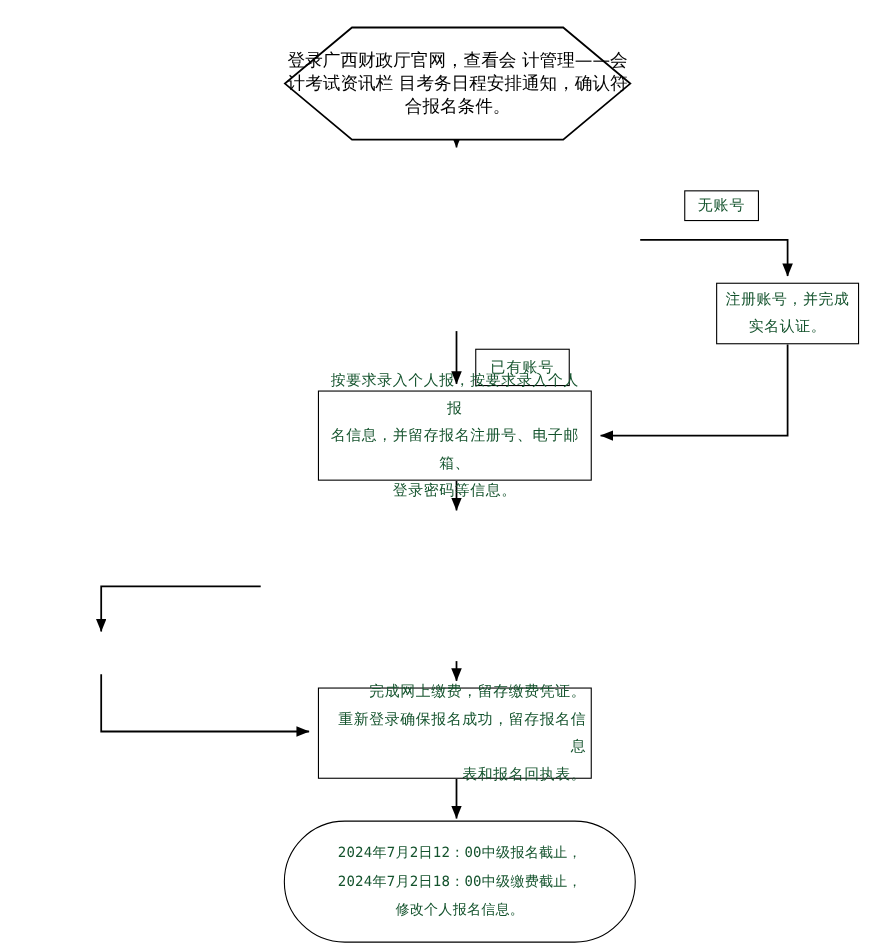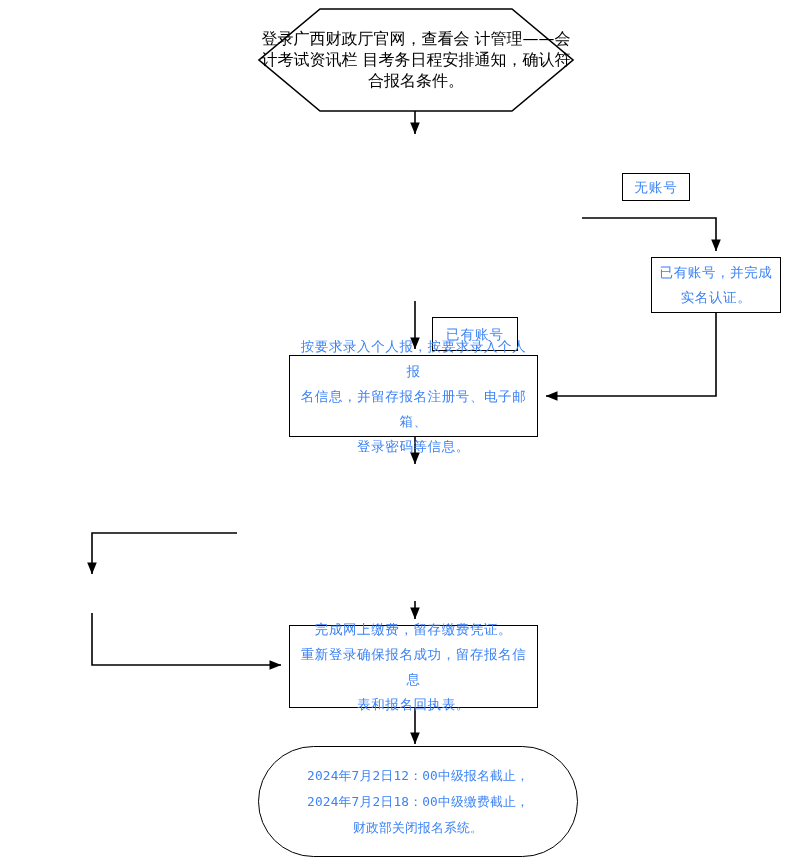--- a/index.html
+++ b/index.html
@@ -37,38 +37,39 @@
   }
   .node .txt {
     display: block;
     width: 100%;
     padding: 0 4px;
     box-sizing: border-box;
     font-size: 13.5px;
     line-height: 25px;
     letter-spacing: 0.6px;
     white-space: pre-line;
-    color: #3b82f6;
+    color: #14532d;
   }
   .box {
     border: 1.4px solid #000;
     background: #fff;
   }
   .label-box .txt {
     font-size: 13.5px;
     line-height: 20px;
     letter-spacing: 1px;
   }
   .stadium {
     border: 1.6px solid #000;
     background: #fff;
     border-radius: 56px;
   }
   .poly-wrap {
     position: absolute;
+    margin-top: 16px;
   }
   .poly-wrap svg {
     position: absolute;
     left: 0;
     top: 0;
     overflow: visible;
   }
   .poly-wrap .txt-holder {
     position: absolute;
     left: 0;
@@ -144,41 +145,41 @@
 合报名条件。</span>
     </div>
   </div>
 
 
   <div class="node box label-box" style="left:622px; top:173px; width:68px; height:28px;">
     <span class="txt">无账号</span>
   </div>
 
   <div class="node box" style="left:651px; top:257px; width:130px; height:56px;">
-    <span class="txt">已有账号，并完成
+    <span class="txt">注册账号，并完成
 实名认证。</span>
   </div>
 
   <div class="node box label-box" style="left:432px; top:317px; width:86px; height:34px;">
     <span class="txt">已有账号</span>
   </div>
 
   <div class="node box" style="left:289px; top:355px; width:249px; height:82px;">
     <span class="txt">按要求录入个人报，按要求录入个人报
 名信息，并留存报名注册号、电子邮箱、
 登录密码等信息。</span>
   </div>
 
 
 
-  <div class="node box" style="left:289px; top:625px; width:249px; height:83px;">
+  <div class="node box" style="left:289px; top:625px; width:249px; height:83px;text-align:right;">
     <span class="txt">完成网上缴费，留存缴费凭证。
 重新登录确保报名成功，留存报名信息
 表和报名回执表。</span>
   </div>
 
   <div class="node stadium" style="left:258px; top:746px; width:320px; height:111px;">
     <span class="txt mono" style="font-size:12.8px; line-height:26px; letter-spacing:0.2px;">2024年7月2日12：00中级报名截止，
 2024年7月2日18：00中级缴费截止，
-财政部关闭报名系统。</span>
+修改个人报名信息。</span>
   </div>
 
 </div>
 
 </body></html>

